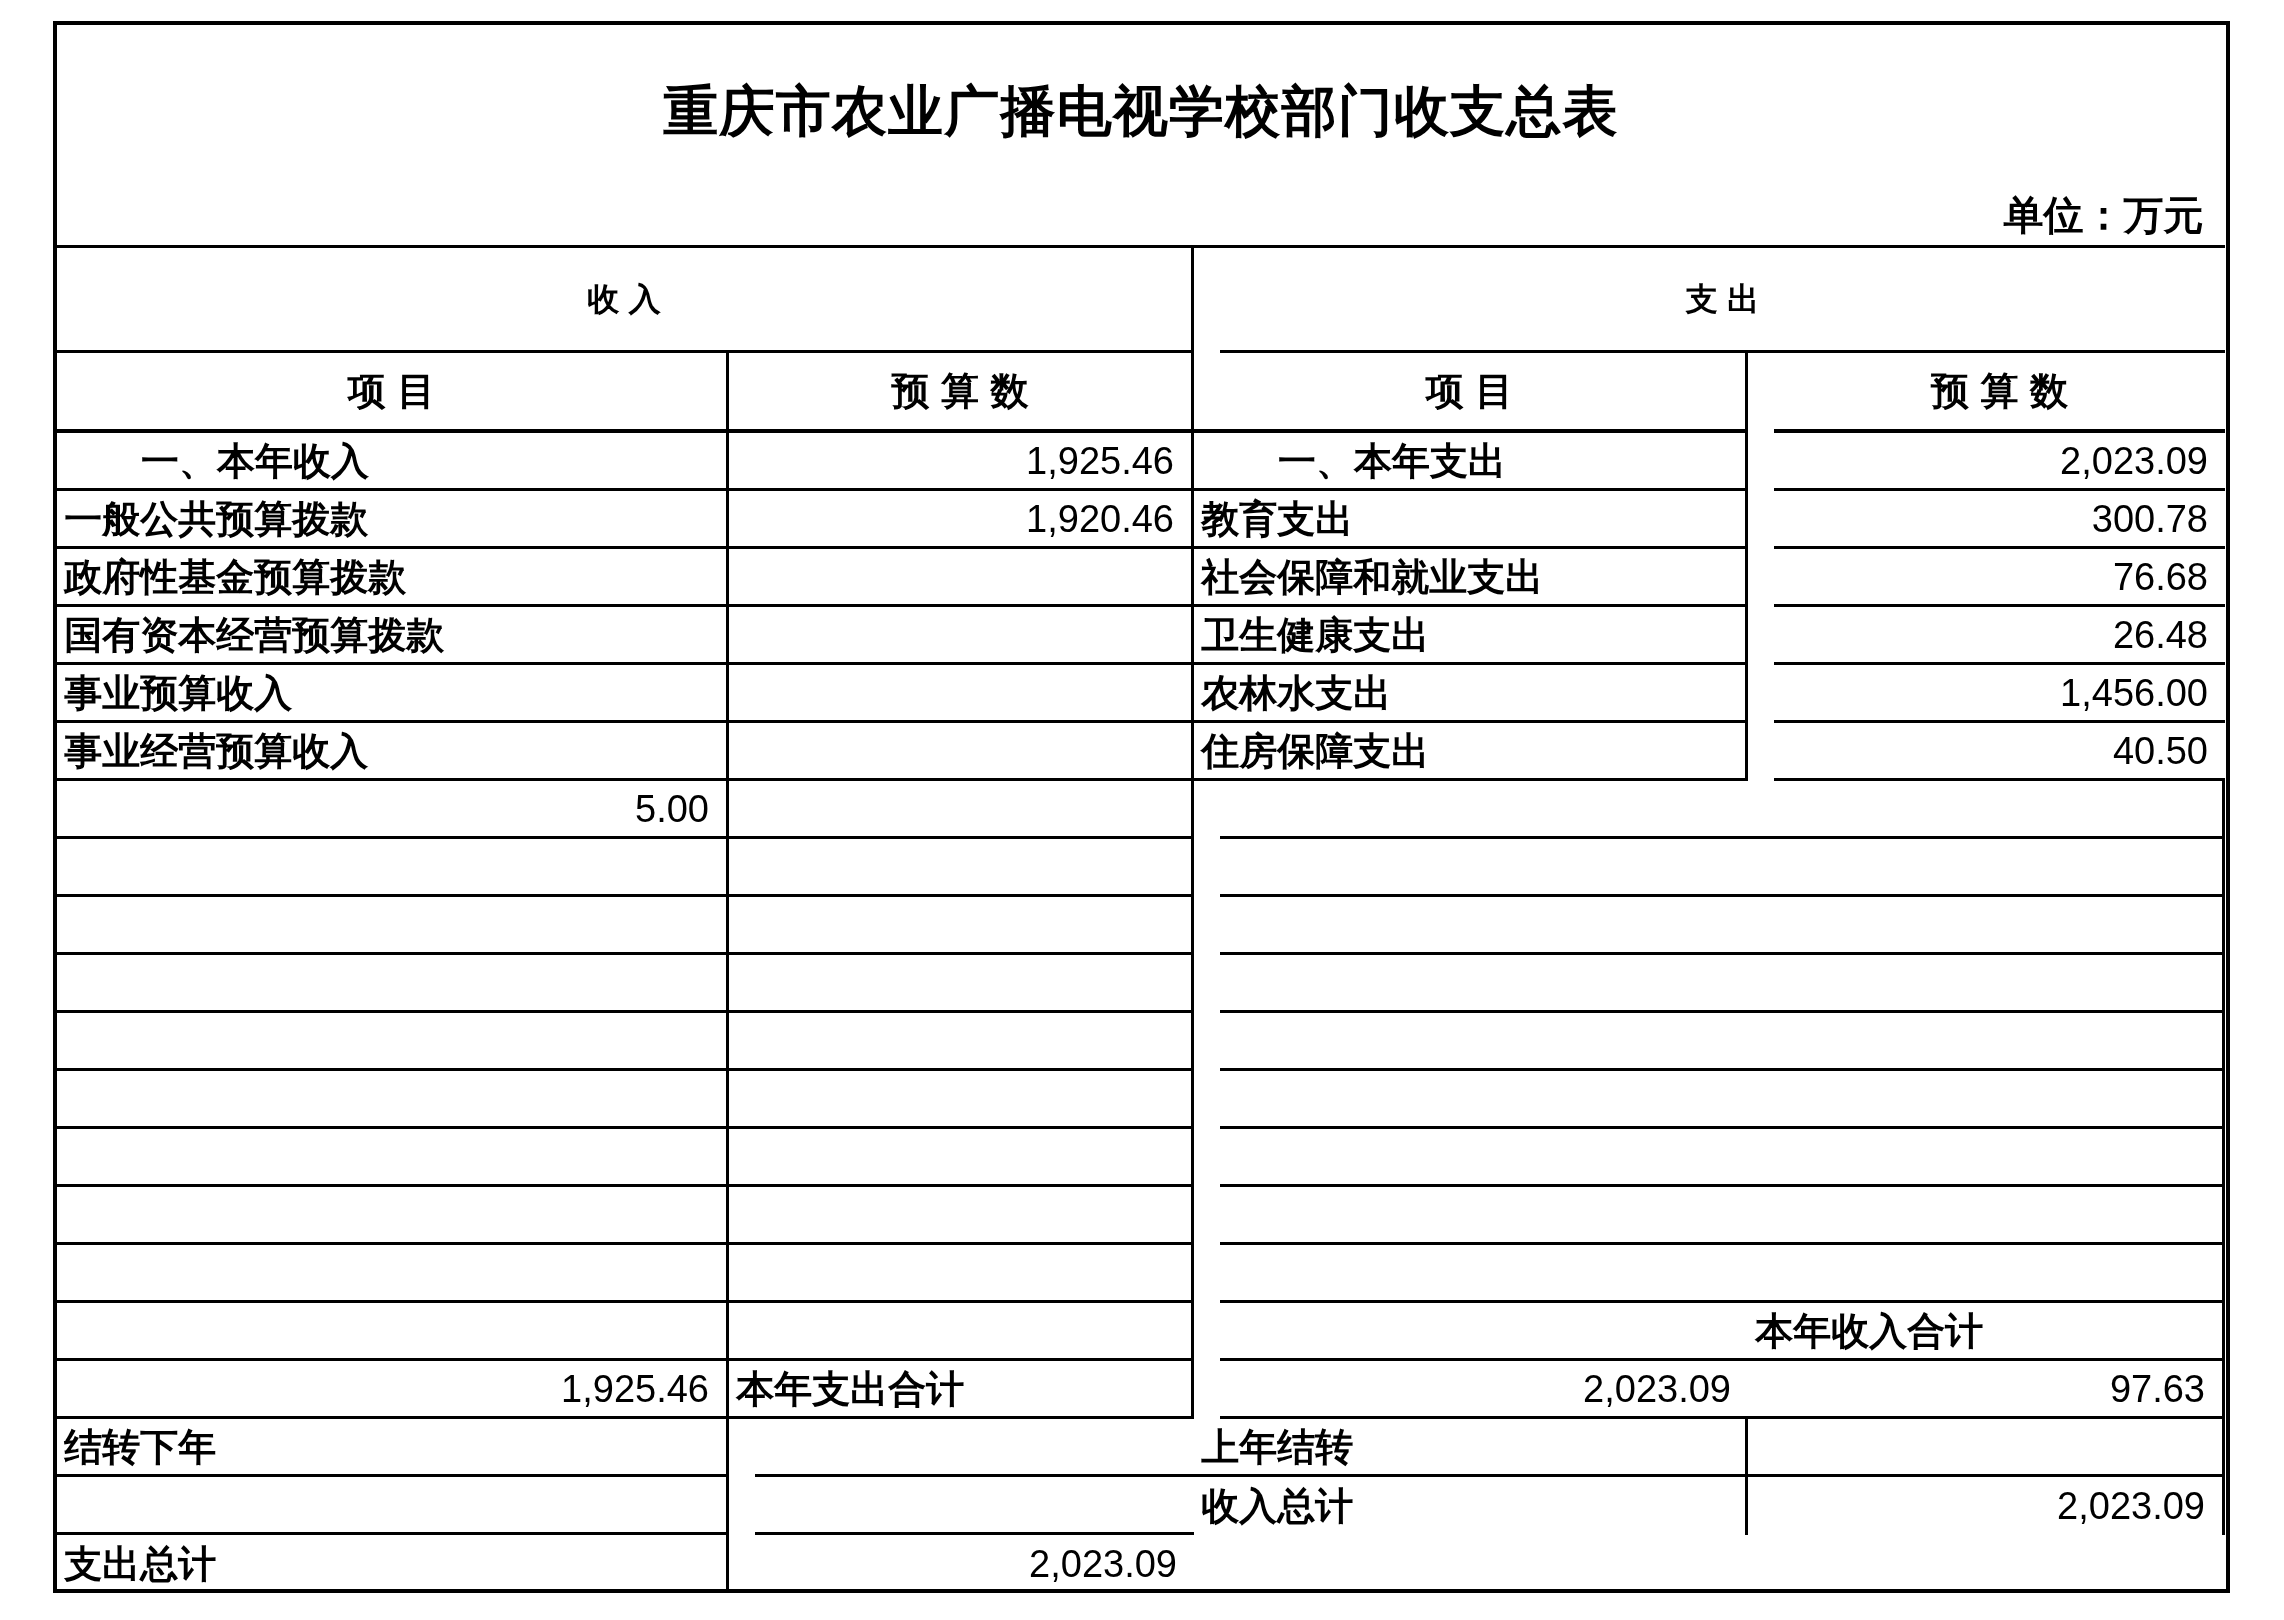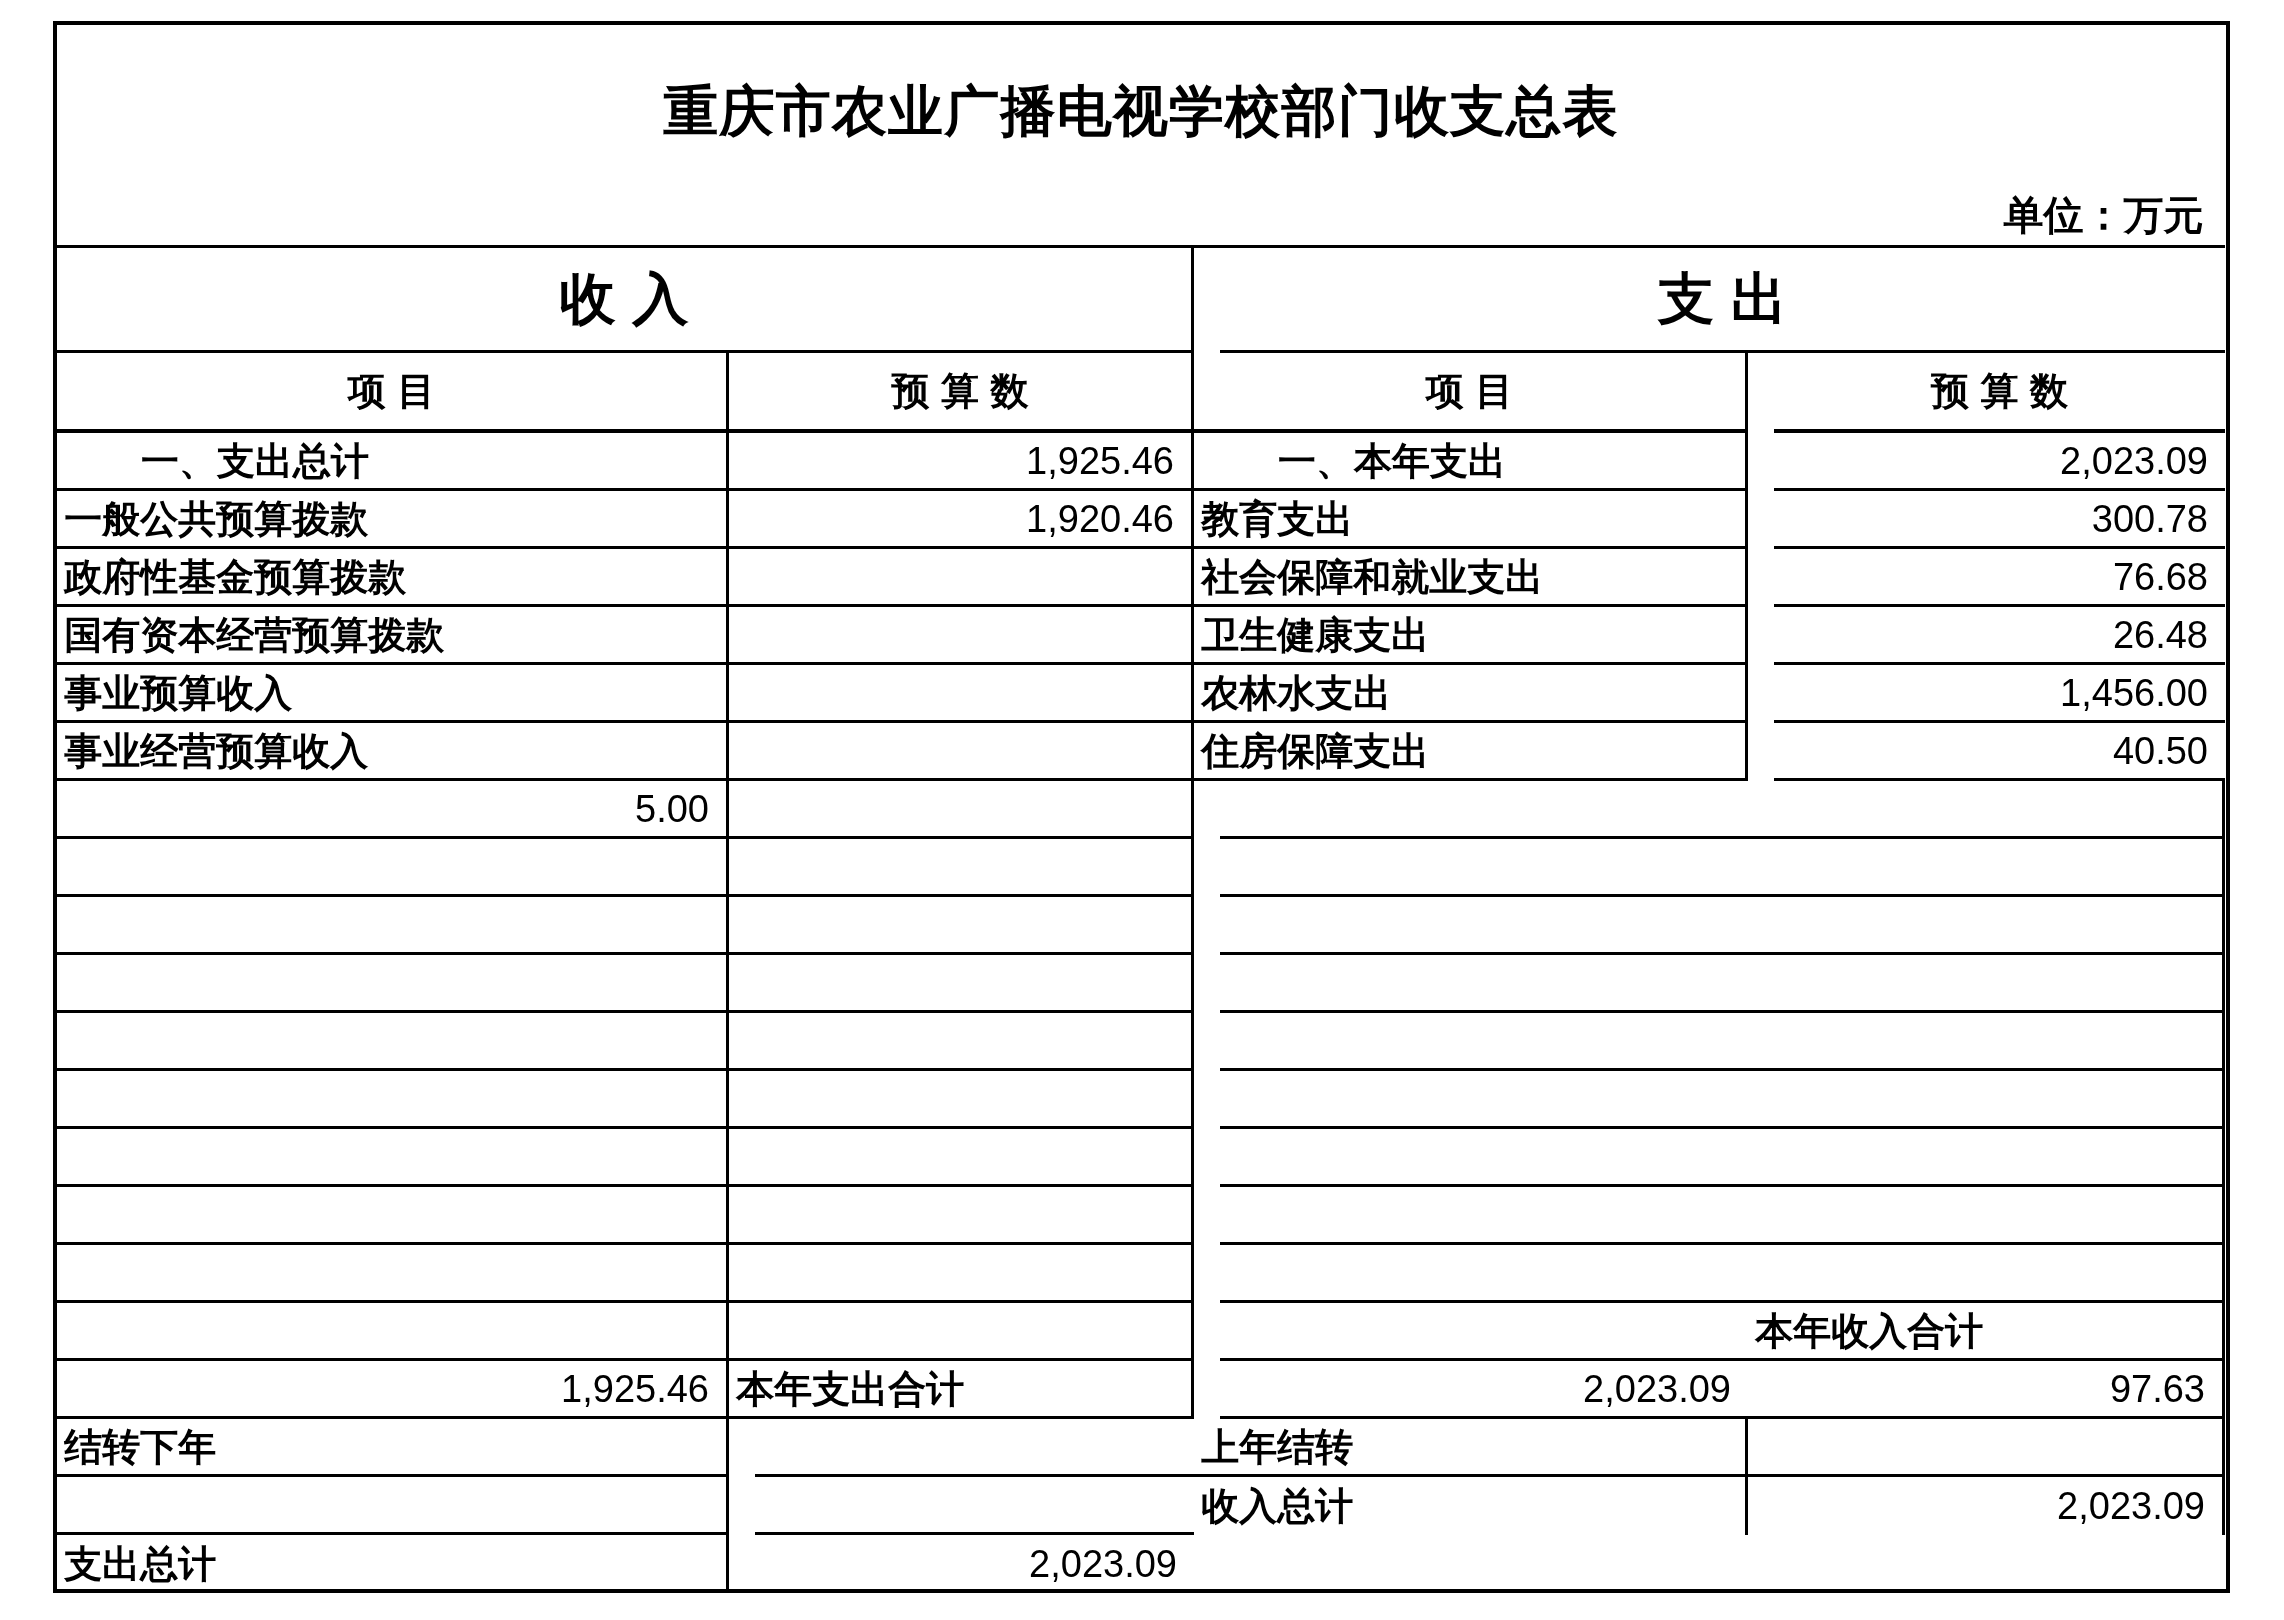--- a/index.html
+++ b/index.html
@@ -64,21 +64,21 @@
     font-weight: 700;
   }
 
   
   .hdr {
     justify-content: center;
     font-weight: 700;
     letter-spacing: 0.3em;
     text-indent: 0.3em;
   }
-  .sec-hdr { font-size: 56px; border-bottom-width: 3.6px; }
+  .sec-hdr { font-size: 32px; border-bottom-width: 3.6px; }
   .col-hdr { font-size: 38px; border-bottom-width: 4.2px; }
 
   
   .lbl {
     font-size: 38px;
     font-weight: 700;
     padding-left: 7.2px;
   }
   .lbl.indent { padding-left: 84px; }
   .num {
@@ -100,21 +100,21 @@
     </div>
 
     <div class="cell hdr sec-hdr" style="grid-column: span 2;">收入</div>
     <div class="cell hdr sec-hdr last" style="grid-column: span 2;">支出</div>
 
     <div class="cell hdr col-hdr">项目</div>
     <div class="cell hdr col-hdr">预算数</div>
     <div class="cell hdr col-hdr">项目</div>
     <div class="cell hdr col-hdr last">预算数</div>
 
-    <div class="cell lbl indent">一、支出总计</div>
+    <div class="cell lbl indent">一、本年收入</div>
     <div class="cell num">1,925.46</div>
     <div class="cell lbl indent">一、本年支出</div>
     <div class="cell num last">2,023.09</div>
 
     <div class="cell lbl">一般公共预算拨款</div>
     <div class="cell num">1,920.46</div>
     <div class="cell lbl">教育支出</div>
     <div class="cell num last">300.78</div>
 
     <div class="cell lbl">政府性基金预算拨款</div>

